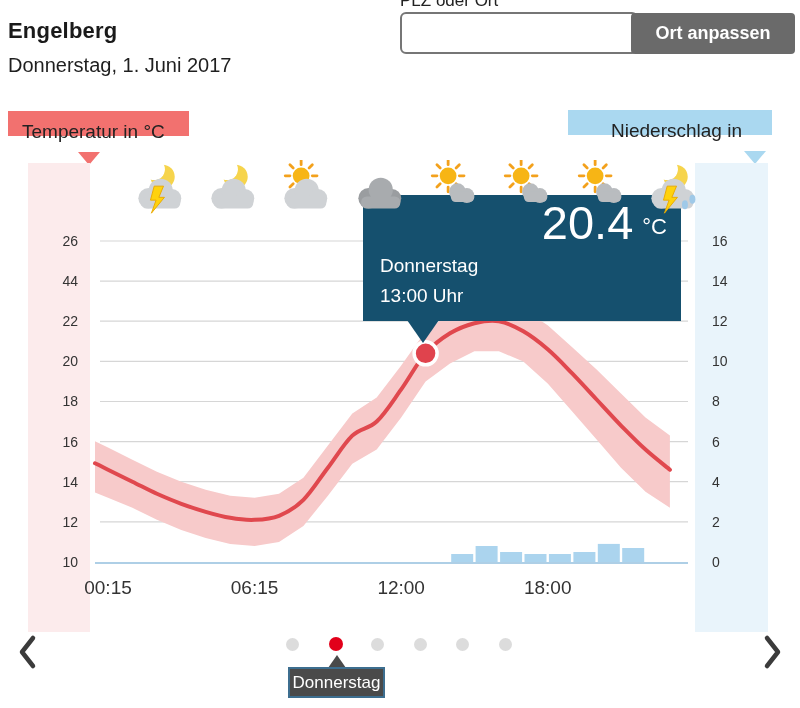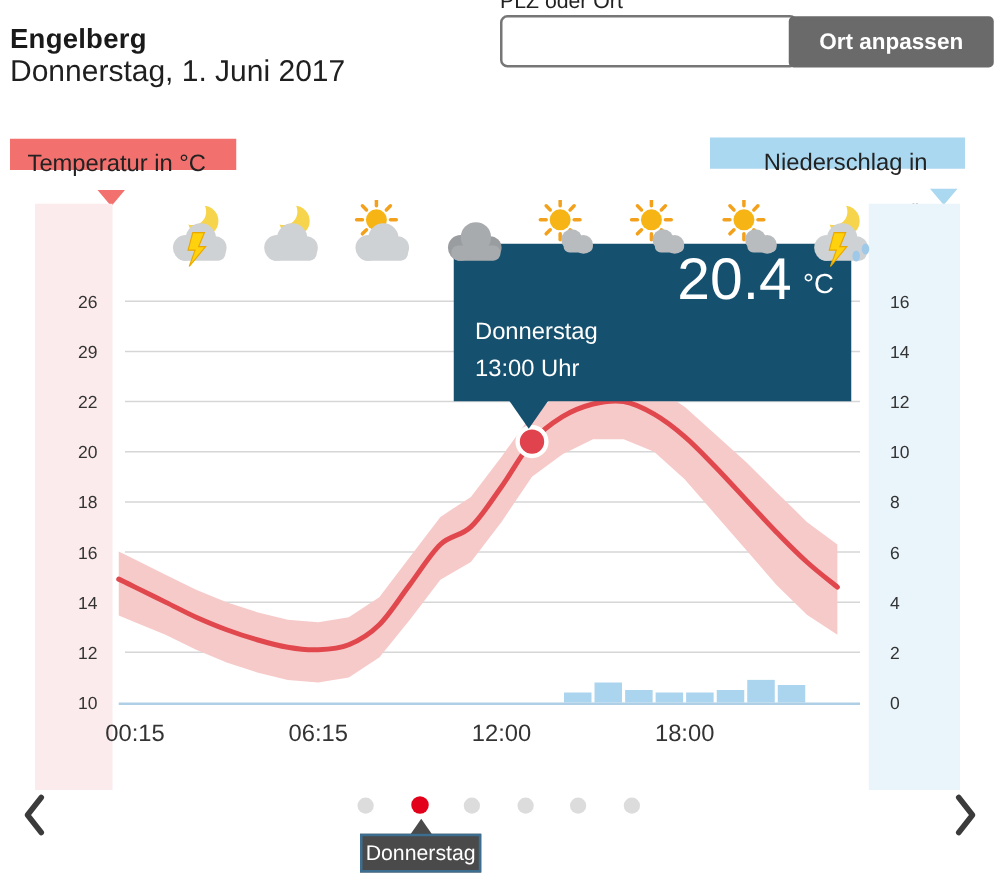--- a/index.html
+++ b/index.html
@@ -1,20 +1,20 @@
 <!DOCTYPE html>
 <html style="--bannerRed: #f2716f; --stripPink: #fcebec; --band: #f7caca; --line: #e0484e; --marker: #e0434d; --bannerBlue: #aad8f0; --stripBlue: #e9f4fb; --bars: #abd4ee; --baseline: #aecfe6; --grid: #d6d6d6; --tooltipBg: #15506e; --buttonBg: #6a6a6a; --dotInactive: #dcdcdc; --dotActive: #e2001a; --labelBoxBg: #4a4a4a; --labelBoxBorder: #3d6e8f; --textDark: #1a1a1a; --tickText: #333333; --chevron: #3b3b3b;"><head>
 <meta charset="utf-8">
 <style>
   html,body{margin:0;padding:0;background:#fff;}
   body{width:800px;height:708px;overflow:hidden;font-family:"Liberation Sans",sans-serif;position:relative;}
   .stage{position:absolute;left:0;top:0;width:800px;height:708px;}
   .abs{position:absolute;}
   .title{left:8px;top:18px;font-size:22px;font-weight:700;color:var(--textDark);letter-spacing:.2px;}
-  .subtitle{left:8px;top:44px;font-size:24px;color:#1f1f1f;}
+  .subtitle{left:8px;top:54px;font-size:20px;color:#1f1f1f;}
   .search-label{left:400px;top:-9px;font-size:17px;color:#222;}
   .search-input{left:400px;top:12px;width:214px;height:38px;border:2px solid #767676;border-radius:6px;font-size:18px;padding:0 10px;outline:none;}
   .search-btn{left:631px;top:13px;width:164px;height:41px;background:var(--buttonBg);color:#fff;border:none;border-radius:4px;font-size:18px;font-weight:700;font-family:"Liberation Sans",sans-serif;cursor:pointer;}
   .banner{height:25px;line-height:41px;font-size:19px;color:#222;}
   .banner-temp{left:8px;top:111px;width:181px;background:var(--bannerRed);padding-left:14px;box-sizing:border-box;}
   .banner-temp-ptr{left:78px;top:152px;width:0;height:0;border-left:11px solid transparent;border-right:11px solid transparent;border-top:13px solid var(--bannerRed);}
   .banner-precip{left:568px;top:110px;width:204px;background:var(--bannerBlue);text-align:right;padding-right:30px;box-sizing:border-box;}
   .banner-precip-ptr{left:744px;top:151px;width:0;height:0;border-left:11px solid transparent;border-right:11px solid transparent;border-top:13px solid var(--bannerBlue);}
   .strip-pink{left:28px;top:163px;width:62px;height:469px;background:var(--stripPink);}
   .strip-blue{left:695px;top:163px;width:73px;height:469px;background:var(--stripBlue);}
@@ -104,21 +104,21 @@
     <polyline points="7,5 18,19 7,33" fill="none" stroke="#3b3b3b" stroke-width="4.5" stroke-linecap="round" stroke-linejoin="round"></polyline>
   </svg>
 
   <div id="dots"></div>
 
   <div class="abs day-ptr"></div>
   <div class="abs day-box">Donnerstag</div>
 
 <div class="abs tick tick-left" style="left: 28px; top: 229px;">26</div>
     <div class="abs tick" style="left: 712px; top: 229px;">16</div>
-    <div class="abs tick tick-left" style="left: 28px; top: 269.12px;">29</div>
+    <div class="abs tick tick-left" style="left: 28px; top: 269.12px;">44</div>
     <div class="abs tick" style="left: 712px; top: 269.12px;">14</div>
     <div class="abs tick tick-left" style="left: 28px; top: 309.24px;">22</div>
     <div class="abs tick" style="left: 712px; top: 309.24px;">12</div>
     <div class="abs tick tick-left" style="left: 28px; top: 349.36px;">20</div>
     <div class="abs tick" style="left: 712px; top: 349.36px;">10</div>
     <div class="abs tick tick-left" style="left: 28px; top: 389.48px;">18</div>
     <div class="abs tick" style="left: 712px; top: 389.48px;">8</div>
     <div class="abs tick tick-left" style="left: 28px; top: 429.6px;">16</div>
     <div class="abs tick" style="left: 712px; top: 429.6px;">6</div>
     <div class="abs tick tick-left" style="left: 28px; top: 469.72px;">14</div>

